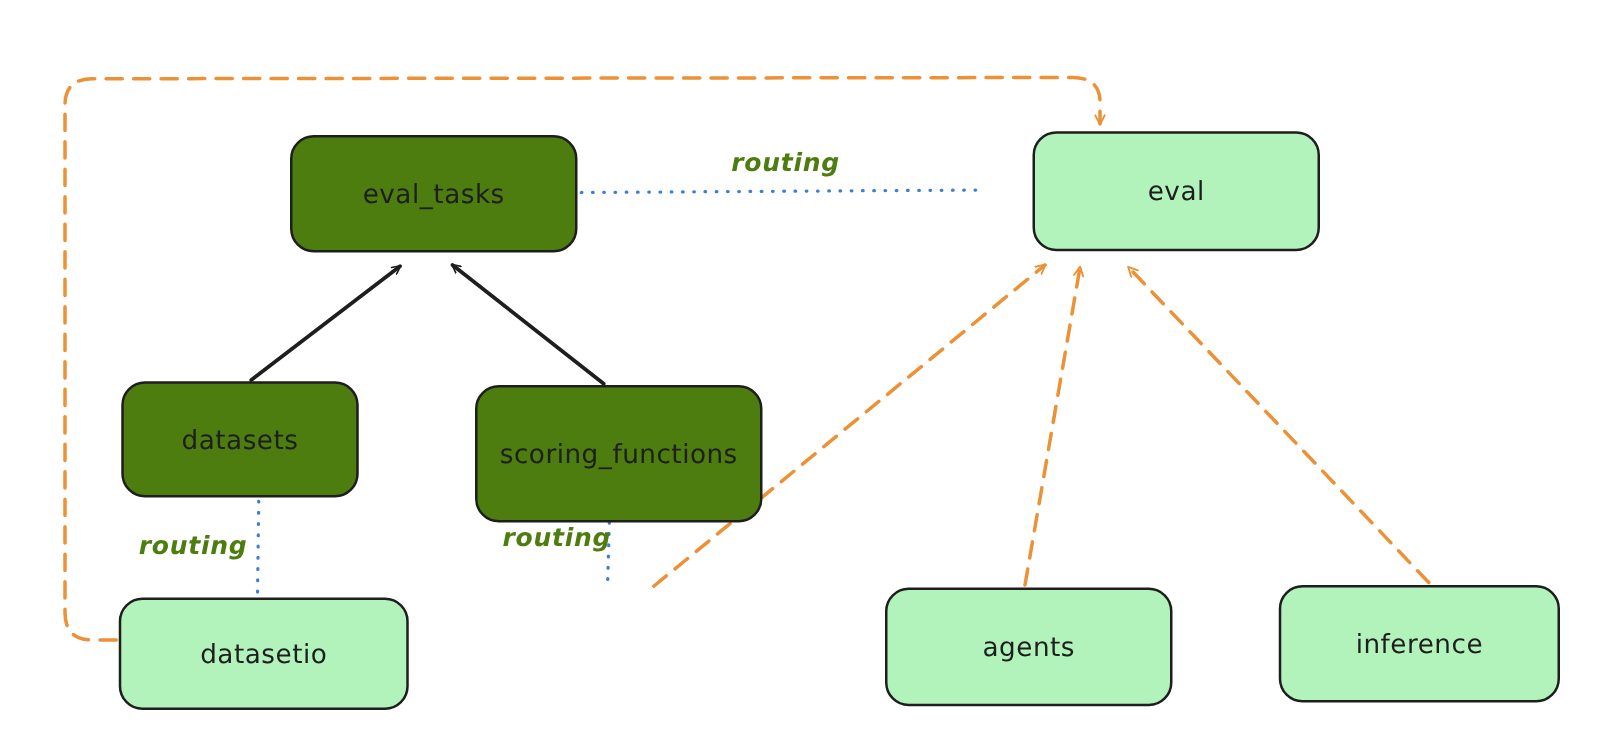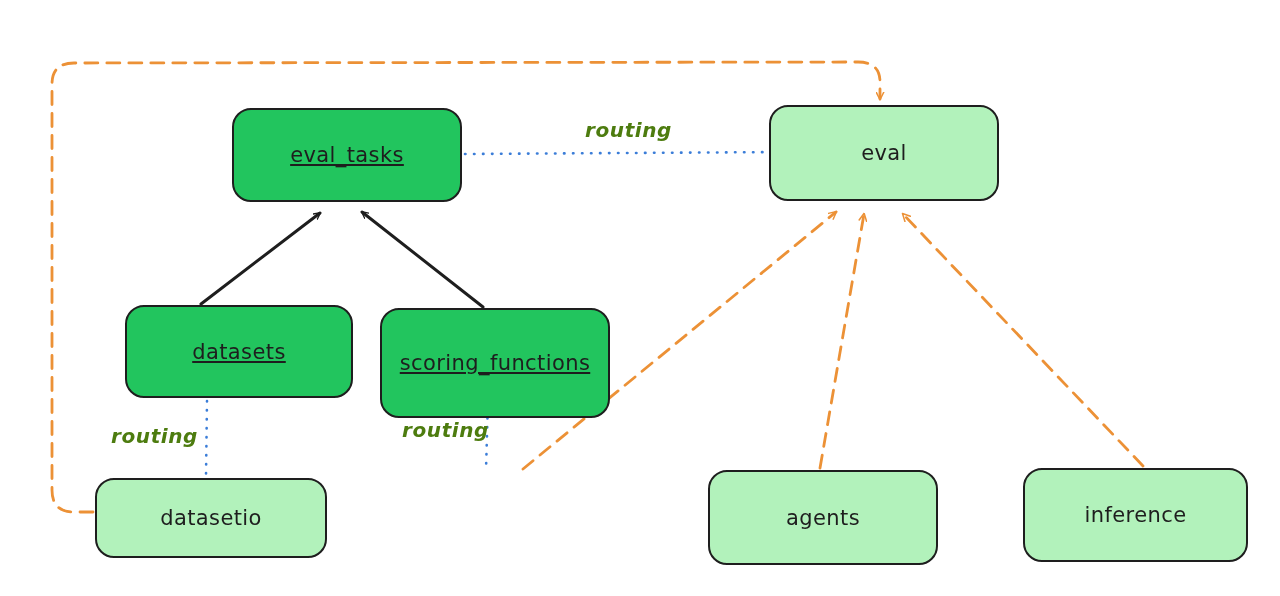--- a/index.html
+++ b/index.html
@@ -15,21 +15,21 @@
   .node {
     position: absolute;
     box-sizing: border-box;
     border: 2.6px solid #1e1e1e;
     border-radius: 19px;
     display: flex; align-items: center; justify-content: center;
     font-size: 21px; color: #1e1e1e;
     letter-spacing: 0.4px;
     background: #ffffff;
   }
-  .node.blue  { background: #22c55e; text-decoration: underline; }
+  .node.blue  { background: #4d7c0f; }
   .node.green { background: #b2f2bb; }
   .edge-label {
     position: absolute;
     color: #4d7c0f;
     font-size: 20px;
     font-weight: 600;
     letter-spacing: 0.6px;
     text-align: right;
     font-style: italic;
   }
@@ -60,33 +60,33 @@
 
     <path d="M 523 469 L 836 212" fill="none" stroke="#ec9136" stroke-width="2.8" stroke-dasharray="13 9" stroke-linecap="round" marker-end="url(#ah-orange)"></path>
     <path d="M 820 468 L 864 214" fill="none" stroke="#ec9136" stroke-width="2.8" stroke-dasharray="13 9" stroke-linecap="round" marker-end="url(#ah-orange)"></path>
     <path d="M 1143 466 L 903 214" fill="none" stroke="#ec9136" stroke-width="2.8" stroke-dasharray="13 9" stroke-linecap="round" marker-end="url(#ah-orange)"></path>
   </svg>
 
   <div class="node blue" style="left:232px; top:108px; width:230px; height:94px;">
     <span>eval_tasks</span>
   </div>
 
-  <div class="node green" style="left:769px; top:105px; width:230px; height:96px;">
+  <div class="node green" style="left:826px; top:105px; width:230px; height:96px;">
     <span>eval</span>
   </div>
 
-  <div class="node blue" style="left:97px; top:305px; width:228px; height:93px;margin-left:28px;">
+  <div class="node blue" style="left:97px; top:305px; width:190px; height:93px;">
     <span>datasets</span>
   </div>
 
   <div class="node blue" style="left:380px; top:308px; width:230px; height:110px;">
     <span>scoring_functions</span>
   </div>
 
-  <div class="node green" style="left:95px; top:478px; width:232px; height:80px;">
+  <div class="node green" style="left:95px; top:478px; width:232px; height:90px;">
     <span>datasetio</span>
   </div>
 
 
   <div class="node green" style="left:708px; top:470px; width:230px; height:95px;align-items:center;">
     <span>agents</span>
   </div>
 
   <div class="node green" style="left:1023px; top:468px; width:225px; height:94px;text-align:center;">
     <span>inference</span>

